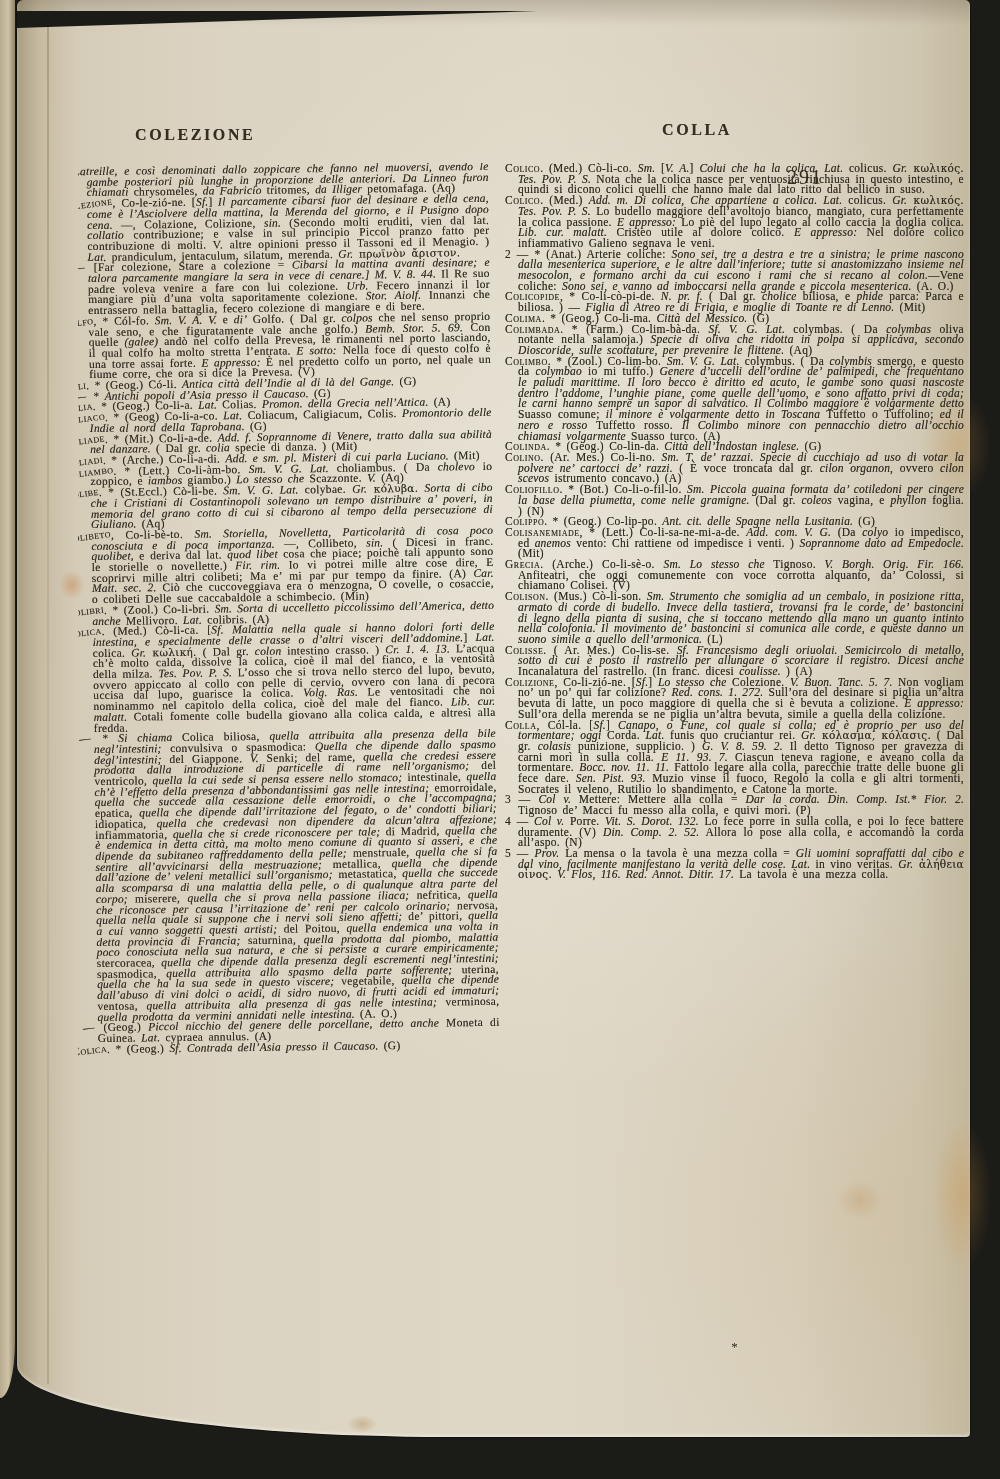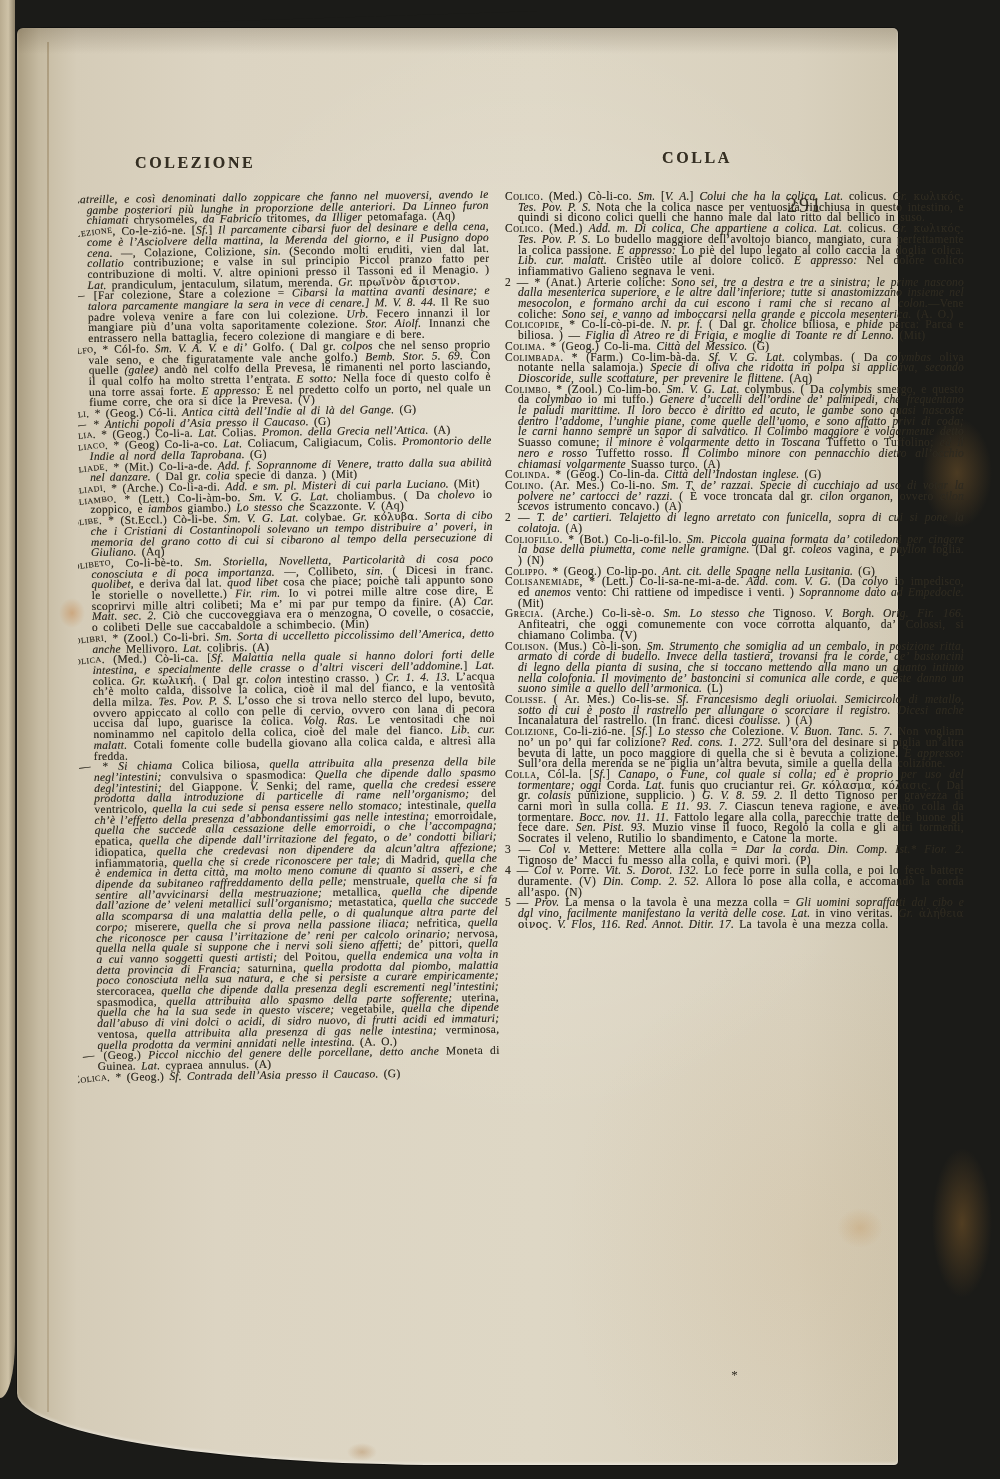--- a/index.html
+++ b/index.html
@@ -11,21 +11,21 @@
     font-family:"Liberation Serif","DejaVu Serif",serif;
   }
   
   .prev-page {
     position:absolute; left:0; top:0; width:15px; height:1398px;
     background:linear-gradient(90deg,#b9ac90 0%,#cec2a7 55%,#8d8169 100%);
     border-bottom-right-radius:16px 60px;
   }
   
   .page {
-    position:absolute; left:17px; top:28px; width:881px; height:1437px;
+    position:absolute; left:17px; top:0; width:953px; height:1437px;
     background:
       radial-gradient(ellipse 70% 55% at 58% 38%, rgba(255,255,255,0.30), rgba(255,255,255,0) 70%),
       radial-gradient(ellipse 40% 30% at 90% 85%, rgba(190,150,90,0.12), rgba(190,150,90,0) 70%),
       linear-gradient(180deg, rgba(60,45,25,0.20) 0px, rgba(60,45,25,0.0) 26px),
       linear-gradient(90deg,#a99c80 0px,#c6bba2 22px,#d5ccb8 60px,#dcd4c2 200px,#ded7c5 520px,#d9d1be 780px,#cfc6b0 900px,#c3b99f 100%);
     border-radius:6px 5px 4px 0;
     border-bottom-left-radius:430px 72px;
     box-shadow:0 0 0 1px rgba(0,0,0,0.35), inset 0 -2px 3px rgba(255,255,255,0.35);
   }
   
@@ -129,25 +129,24 @@
     <div class="col col-right" id="col-right">
         <p class="entry"><span class="hw">Colico</span><span class="rm">. (Med.) Cò-li-co. </span><span class="it">Sm.</span><span class="rm"> [</span><span class="it">V. A.</span><span class="rm">] </span><span class="it">Colui che ha la colica.</span><span class="rm"> </span><span class="it">Lat.</span><span class="rm"> colicus. </span><span class="it">Gr.</span><span class="gk"> κωλικός.</span><span class="rm"> </span><span class="it">Tes. Pov. P. S.</span><span class="rm"> Nota che la colica nasce per ventuosità rinchiusa in questo intestino, e quindi si dicono colici quelli che hanno male dal lato ritto dal bellico in suso.</span></p>
         <p class="entry"><span class="hw">Colico</span><span class="rm">. (Med.) </span><span class="it">Add. m. Di colica, Che appartiene a colica.</span><span class="rm"> </span><span class="it">Lat.</span><span class="rm"> colicus. </span><span class="it">Gr.</span><span class="gk"> κωλικός.</span><span class="rm"> </span><span class="it">Tes. Pov. P. S.</span><span class="rm"> Lo budello maggiore dell’avoltojo bianco, mangiato, cura perfettamente la colica passione. </span><span class="it">E appresso:</span><span class="rm"> Lo piè del lupo legato al collo caccia la doglia colica. </span><span class="it">Lib. cur. malatt.</span><span class="rm"> Cristeo utile al dolore colico. </span><span class="it">E appresso:</span><span class="rm"> Nel dolore colico infiammativo Galieno segnava le veni.</span></p>
         <p class="entry"><span class="num">2 —</span><span class="rm"> * (Anat.) Arterie coliche: </span><span class="it">Sono sei, tre a destra e tre a sinistra; le prime nascono dalla mesenterica superiore, e le altre dall’inferiore; tutte si anastomizzano insieme nel mesocolon, e formano archi da cui escono i rami che si recano al colon.</span><span class="rm">—Vene coliche: </span><span class="it">Sono sei, e vanno ad imboccarsi nella grande e piccola mesenterica.</span><span class="rm"> (A. O.)</span></p>
         <p class="entry"><span class="hw">Colicopide</span><span class="rm">, * Co-li-cò-pi-de. </span><span class="it">N. pr. f.</span><span class="rm"> ( Dal gr. </span><span class="it">cholice</span><span class="rm"> biliosa, e </span><span class="it">phide</span><span class="rm"> parca: Parca e biliosa. ) — </span><span class="it">Figlia di Atreo re di Frigia, e moglie di Toante re di Lenno.</span><span class="rm"> (Mit)</span></p>
         <p class="entry"><span class="hw">Colima</span><span class="rm">. * (Geog.) Co-li-ma. </span><span class="it">Città del Messico.</span><span class="rm"> (G)</span></p>
         <p class="entry"><span class="hw">Colimbada</span><span class="rm">. * (Farm.) Co-lim-bà-da. </span><span class="it">Sf. V. G. Lat.</span><span class="rm"> colymbas. ( Da </span><span class="it">colymbas</span><span class="rm"> oliva notante nella salamoja.) </span><span class="it">Specie di oliva che ridotta in polpa si applicava, secondo Dioscoride, sulle scottature, per prevenire le flittene.</span><span class="rm"> (Aq)</span></p>
         <p class="entry"><span class="hw">Colimbo</span><span class="rm">. * (Zool.) Co-lim-bo. </span><span class="it">Sm. V. G. Lat.</span><span class="rm"> colymbus. ( Da </span><span class="it">colymbis</span><span class="rm"> smergo, e questo da </span><span class="it">colymbao</span><span class="rm"> io mi tuffo.) </span><span class="it">Genere d’uccelli dell’ordine de’ palmipedi, che frequentano le paludi marittime. Il loro becco è diritto ed acuto, le gambe sono quasi nascoste dentro l’addome, l’unghie piane, come quelle dell’uomo, e sono affatto privi di coda; le carni hanno sempre un sapor di salvatico. Il Colimbo maggiore è volgarmente detto</span><span class="rm"> Suasso comune; </span><span class="it">il minore è volgarmente detto in Toscana</span><span class="rm"> Tuffetto o Tuffolino; </span><span class="it">ed il nero e rosso</span><span class="rm"> Tuffetto rosso. </span><span class="it">Il Colimbo minore con pennacchio dietro all’occhio chiamasi volgarmente</span><span class="rm"> Suasso turco. (A)</span></p>
         <p class="entry"><span class="hw">Colinda</span><span class="rm">. * (Geog.) Co-lin-da. </span><span class="it">Città dell’Indostan inglese.</span><span class="rm"> (G)</span></p>
         <p class="entry"><span class="hw">Colino</span><span class="rm">. (Ar. Mes.) Co-li-no. </span><span class="it">Sm. T. de’ razzai. Specie di cucchiajo ad uso di votar la polvere ne’ cartocci de’ razzi.</span><span class="rm"> ( È voce troncata dal gr. </span><span class="it">cilon organon</span><span class="rm">, ovvero </span><span class="it">cilon scevos</span><span class="rm"> istrumento concavo.) (A)</span></p>
-        <p class="entry"><span class="num">2 —</span><span class="rm"> </span><span class="it">T. de’ cartieri. Telajetto di legno arretato con funicella, sopra di cui si pone la colatoja.</span><span class="rm"> (A)</span></p>
         <p class="entry"><span class="hw">Coliofillo</span><span class="rm">. * (Bot.) Co-li-o-fil-lo. </span><span class="it">Sm. Piccola guaina formata da’ cotiledoni per cingere la base della piumetta, come nelle gramigne.</span><span class="rm"> (Dal gr. </span><span class="it">coleos</span><span class="rm"> vagina, e </span><span class="it">phyllon</span><span class="rm"> foglia. ) (N)</span></p>
         <p class="entry"><span class="hw">Colippo</span><span class="rm">. * (Geog.) Co-lip-po. </span><span class="it">Ant. cit. delle Spagne nella Lusitania.</span><span class="rm"> (G)</span></p>
         <p class="entry"><span class="hw">Colisanemiade</span><span class="rm">, * (Lett.) Co-li-sa-ne-mi-a-de. </span><span class="it">Add. com. V. G.</span><span class="rm"> (Da </span><span class="it">colyo</span><span class="rm"> io impedisco, ed </span><span class="it">anemos</span><span class="rm"> vento: Chi rattiene od impedisce i venti. ) </span><span class="it">Soprannome dato ad Empedocle.</span><span class="rm"> (Mit)</span></p>
-        <p class="entry"><span class="hw">Grecia</span><span class="rm">. (Arche.) Co-li-sè-o. </span><span class="it">Sm. Lo stesso che</span><span class="rm"> Tignoso. </span><span class="it">V. Borgh. Orig. Fir. 166.</span><span class="rm"> Anfiteatri, che oggi comunemente con voce corrotta alquanto, da’ Colossi, si chiamano Colimba. (V)</span></p>
+        <p class="entry"><span class="hw">Grecia</span><span class="rm">. (Arche.) Co-li-sè-o. </span><span class="it">Sm. Lo stesso che</span><span class="rm"> Tignoso. </span><span class="it">V. Borgh. Orig. Fir. 166.</span><span class="rm"> Anfiteatri, che oggi comunemente con voce corrotta alquanto, da’ Colossi, si chiamano Colisei. (V)</span></p>
         <p class="entry"><span class="hw">Colison</span><span class="rm">. (Mus.) Cò-li-son. </span><span class="it">Sm. Strumento che somiglia ad un cembalo, in posizione ritta, armato di corde di budello. Invece della tastiera, trovansi fra le corde, de’ bastoncini di legno della pianta di susina, che si toccano mettendo alla mano un guanto intinto nella colofonia. Il movimento de’ bastoncini si comunica alle corde, e queste danno un suono simile a quello dell’armonica.</span><span class="rm"> (L)</span></p>
         <p class="entry"><span class="hw">Colisse</span><span class="rm">. ( Ar. Mes.) Co-lis-se. </span><span class="it">Sf. Francesismo degli oriuolai. Semicircolo di metallo, sotto di cui è posto il rastrello per allungare o scorciare il registro. Dicesi anche</span><span class="rm"> Incanalatura del rastrello. (In franc. dicesi </span><span class="it">coulisse.</span><span class="rm"> ) (A)</span></p>
         <p class="entry"><span class="hw">Colizione</span><span class="rm">, Co-li-zió-ne. [</span><span class="it">Sf.</span><span class="rm">] </span><span class="it">Lo stesso che</span><span class="rm"> Colezione. </span><span class="it">V. Buon. Tanc. 5. 7.</span><span class="rm"> Non vogliam no’ un po’ qui far colizione? </span><span class="it">Red. cons. 1. 272.</span><span class="rm"> Sull’ora del desinare si piglia un’altra bevuta di latte, un poco maggiore di quella che si è bevuta a colizione. </span><span class="it">E appresso:</span><span class="rm"> Sull’ora della merenda se ne piglia un’altra bevuta, simile a quella della colizione.</span></p>
         <p class="entry"><span class="hw">Colla</span><span class="rm">, Cól-la. [</span><span class="it">Sf.</span><span class="rm">] </span><span class="it">Canapo, o Fune, col quale si colla; ed è proprio per uso del tormentare; oggi</span><span class="rm"> Corda. </span><span class="it">Lat.</span><span class="rm"> funis quo cruciantur rei. </span><span class="it">Gr.</span><span class="gk"> κόλασμα, κόλασις.</span><span class="rm"> ( Dal gr. </span><span class="it">colasis</span><span class="rm"> punizione, supplicio. ) </span><span class="it">G. V. 8. 59. 2.</span><span class="rm"> Il detto Tignoso per gravezza di carni morì in sulla colla. </span><span class="it">E 11. 93. 7.</span><span class="rm"> Ciascun teneva ragione, e aveano colla da tormentare. </span><span class="it">Bocc. nov. 11. 11.</span><span class="rm"> Fattolo legare alla colla, parecchie tratte delle buone gli fece dare. </span><span class="it">Sen. Pist. 93.</span><span class="rm"> Muzio vinse il fuoco, Regolo la colla e gli altri tormenti, Socrates il veleno, Rutilio lo sbandimento, e Catone la morte.</span></p>
         <p class="entry"><span class="num">3 —</span><span class="rm"> </span><span class="it">Col v.</span><span class="rm"> Mettere: Mettere alla colla = </span><span class="it">Dar la corda. Din. Comp. Ist.* Fior. 2.</span><span class="rm"> Tignoso de’ Macci fu messo alla colla, e quivi morì. (P)</span></p>
         <p class="entry"><span class="num">4 —</span><span class="rm"> </span><span class="it">Col v.</span><span class="rm"> Porre. </span><span class="it">Vit. S. Dorot. 132.</span><span class="rm"> Lo fece porre in sulla colla, e poi lo fece battere duramente. (V) </span><span class="it">Din. Comp. 2. 52.</span><span class="rm"> Allora lo pose alla colla, e accomandò la corda all’aspo. (N)</span></p>
         <p class="entry"><span class="num">5 —</span><span class="rm"> </span><span class="it">Prov.</span><span class="rm"> La mensa o la tavola è una mezza colla = </span><span class="it">Gli uomini sopraffatti dal cibo e dal vino, facilmente manifestano la verità delle cose.</span><span class="rm"> </span><span class="it">Lat.</span><span class="rm"> in vino veritas. </span><span class="it">Gr.</span><span class="gk"> ἀλήθεια οἶνος.</span><span class="rm"> </span><span class="it">V. Flos, 116. Red. Annot. Ditir. 17.</span><span class="rm"> La tavola è una mezza colla.</span></p>
       </div>
   </div>
 

